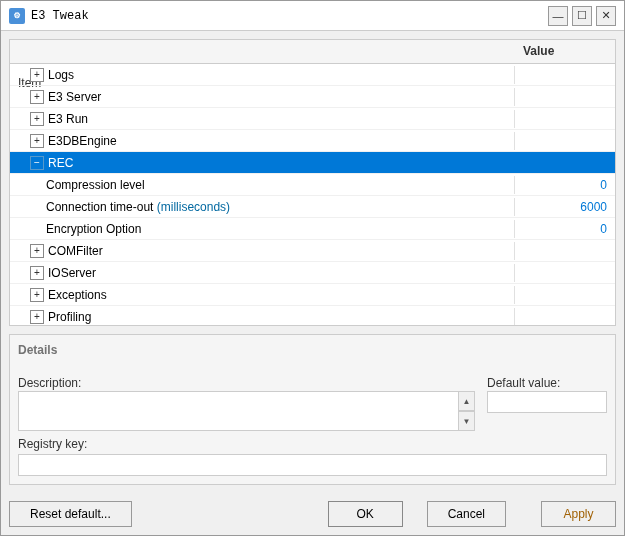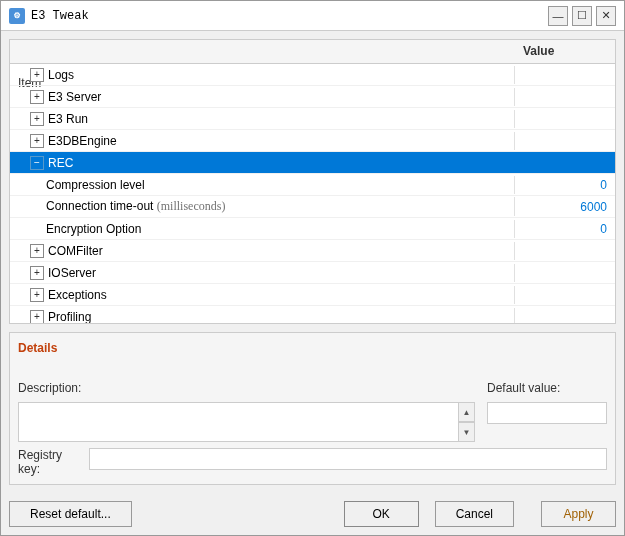--- a/index.html
+++ b/index.html
@@ -161,32 +161,32 @@
     .indent-1 { padding-left: 20px; }
     .indent-2 { padding-left: 36px; }
     .details-section {
       background: #f5f5f5;
       border: 1px solid #ccc;
       padding: 8px;
       flex-shrink: 0;
     }
     .details-title {
       font-weight: bold;
-      margin-bottom: 26px;
-      color: #c2410c;
+      margin-bottom: 19px;
+      color: #737373;
     }
     .details-row {
       display: flex;
       gap: 12px;
       margin-bottom: 6px;
     }
     .details-col {
       display: flex;
       flex-direction: column;
-      gap: 7px;
+      gap: 1px;
     }
     .details-col.main { flex: 1; }
     .details-col.right { width: 120px; }
     .details-label {
       font-size: 12px;
       color: #333;
     }
     .details-input-wrap {
       position: relative;
       display: flex;
@@ -225,35 +225,35 @@
       border: 1px solid #ccc;
       display: flex;
       align-items: center;
       justify-content: center;
       cursor: pointer;
       font-size: 8px;
       color: #555;
     }
     .registry-row {
       display: flex;
-      flex-direction: row;
-      gap: 10px;
+      flex-direction: column;
+      gap: 3px;
       justify-content: flex-end;
     }
     .footer {
       display: flex;
       align-items: flex-end;
       padding: 8px;
       gap: 8px;
       flex-shrink: 0;
     }
     .footer-left { flex: 1; }
     .footer-right {
       display: flex;
-      gap: 16px;
+      gap: 24px;
     }
     .btn {
       padding: 5px 20px;
       border: 1px solid #999;
       background: #f0f0f0;
       cursor: pointer;
       font-size: 12px;
       font-family: inherit;
       min-width: 75px;
       text-align: center;
@@ -338,21 +338,21 @@
 
         <div class="tree-row">
           <div class="tree-cell indent-2">
             <span>Compression level</span>
           </div>
           <div class="value-cell" style="color:#0078d7;">0</div>
         </div>
 
         <div class="tree-row">
           <div class="tree-cell indent-2">
-            <span>Connection time-out <span style="color:#737373;font-family:Liberation Serif, serif;">(milliseconds)</span></span>
+            <span>Connection time-out <span style="color:#0369a1;">(milliseconds)</span></span>
           </div>
           <div class="value-cell" style="color:#0078d7;">6000</div>
         </div>
 
         <div class="tree-row">
           <div class="tree-cell indent-2">
             <span>Encryption Option</span>
           </div>
           <div class="value-cell" style="color:#0078d7;">0</div>
         </div>

